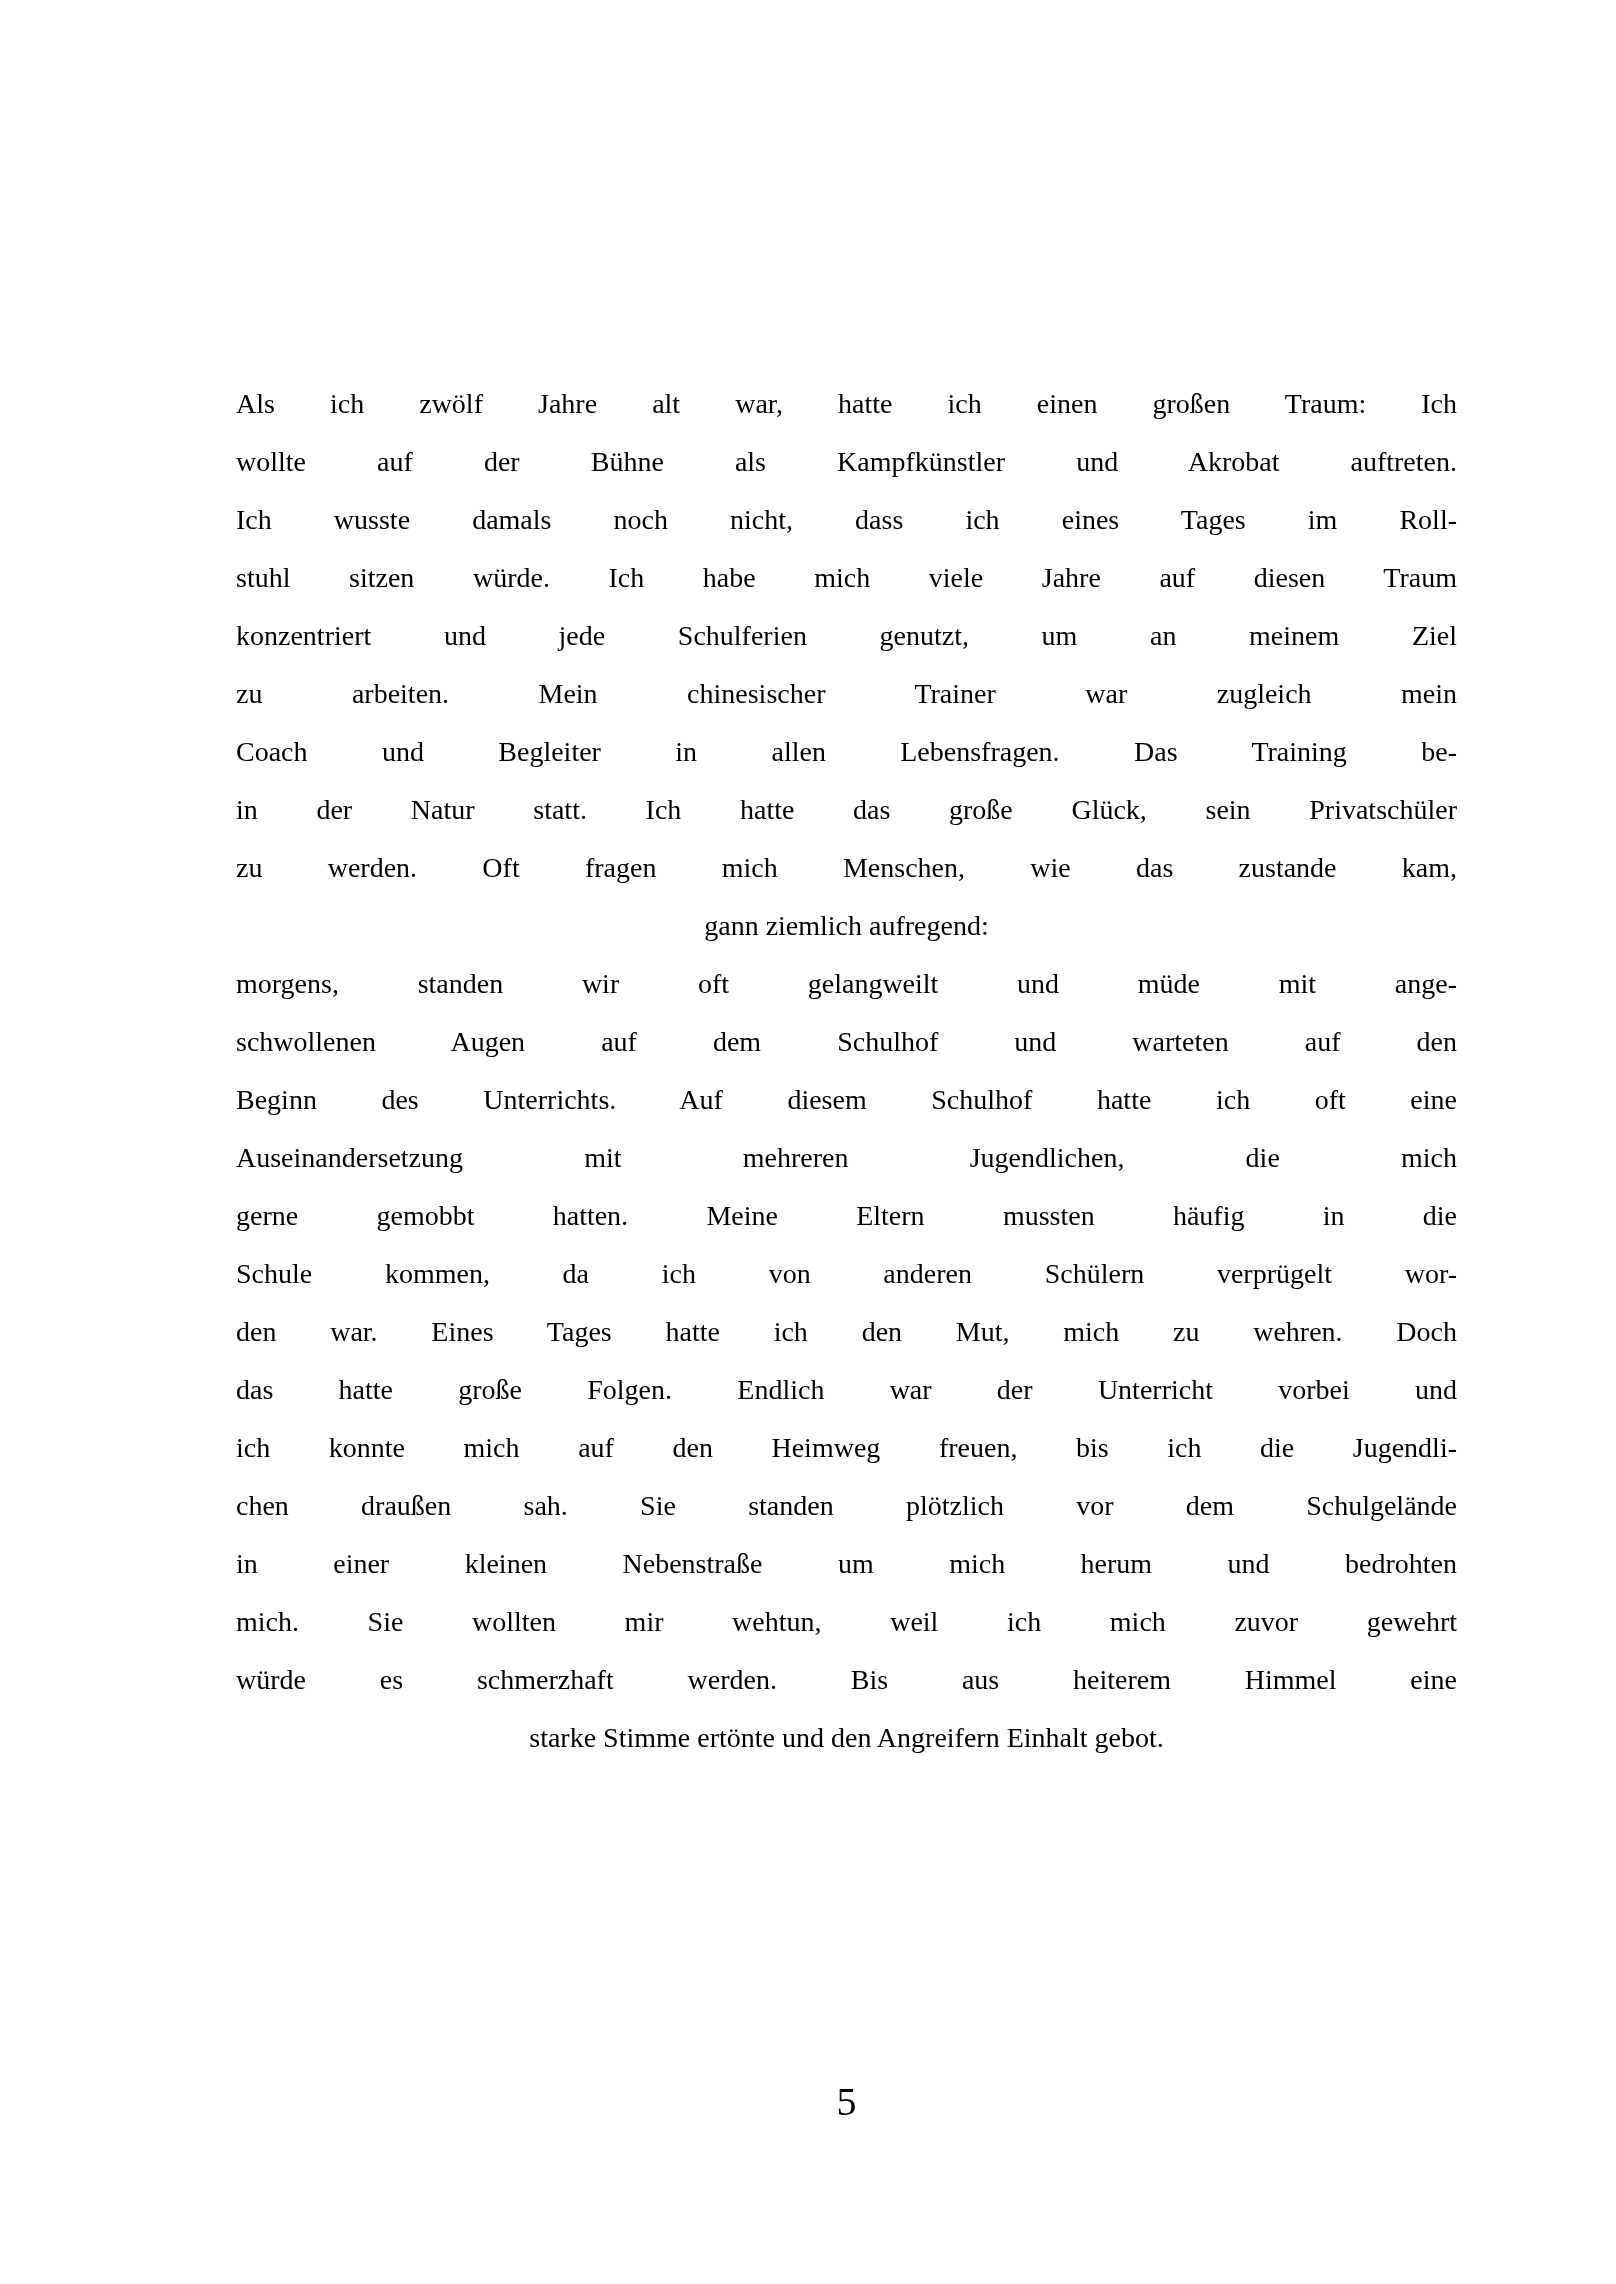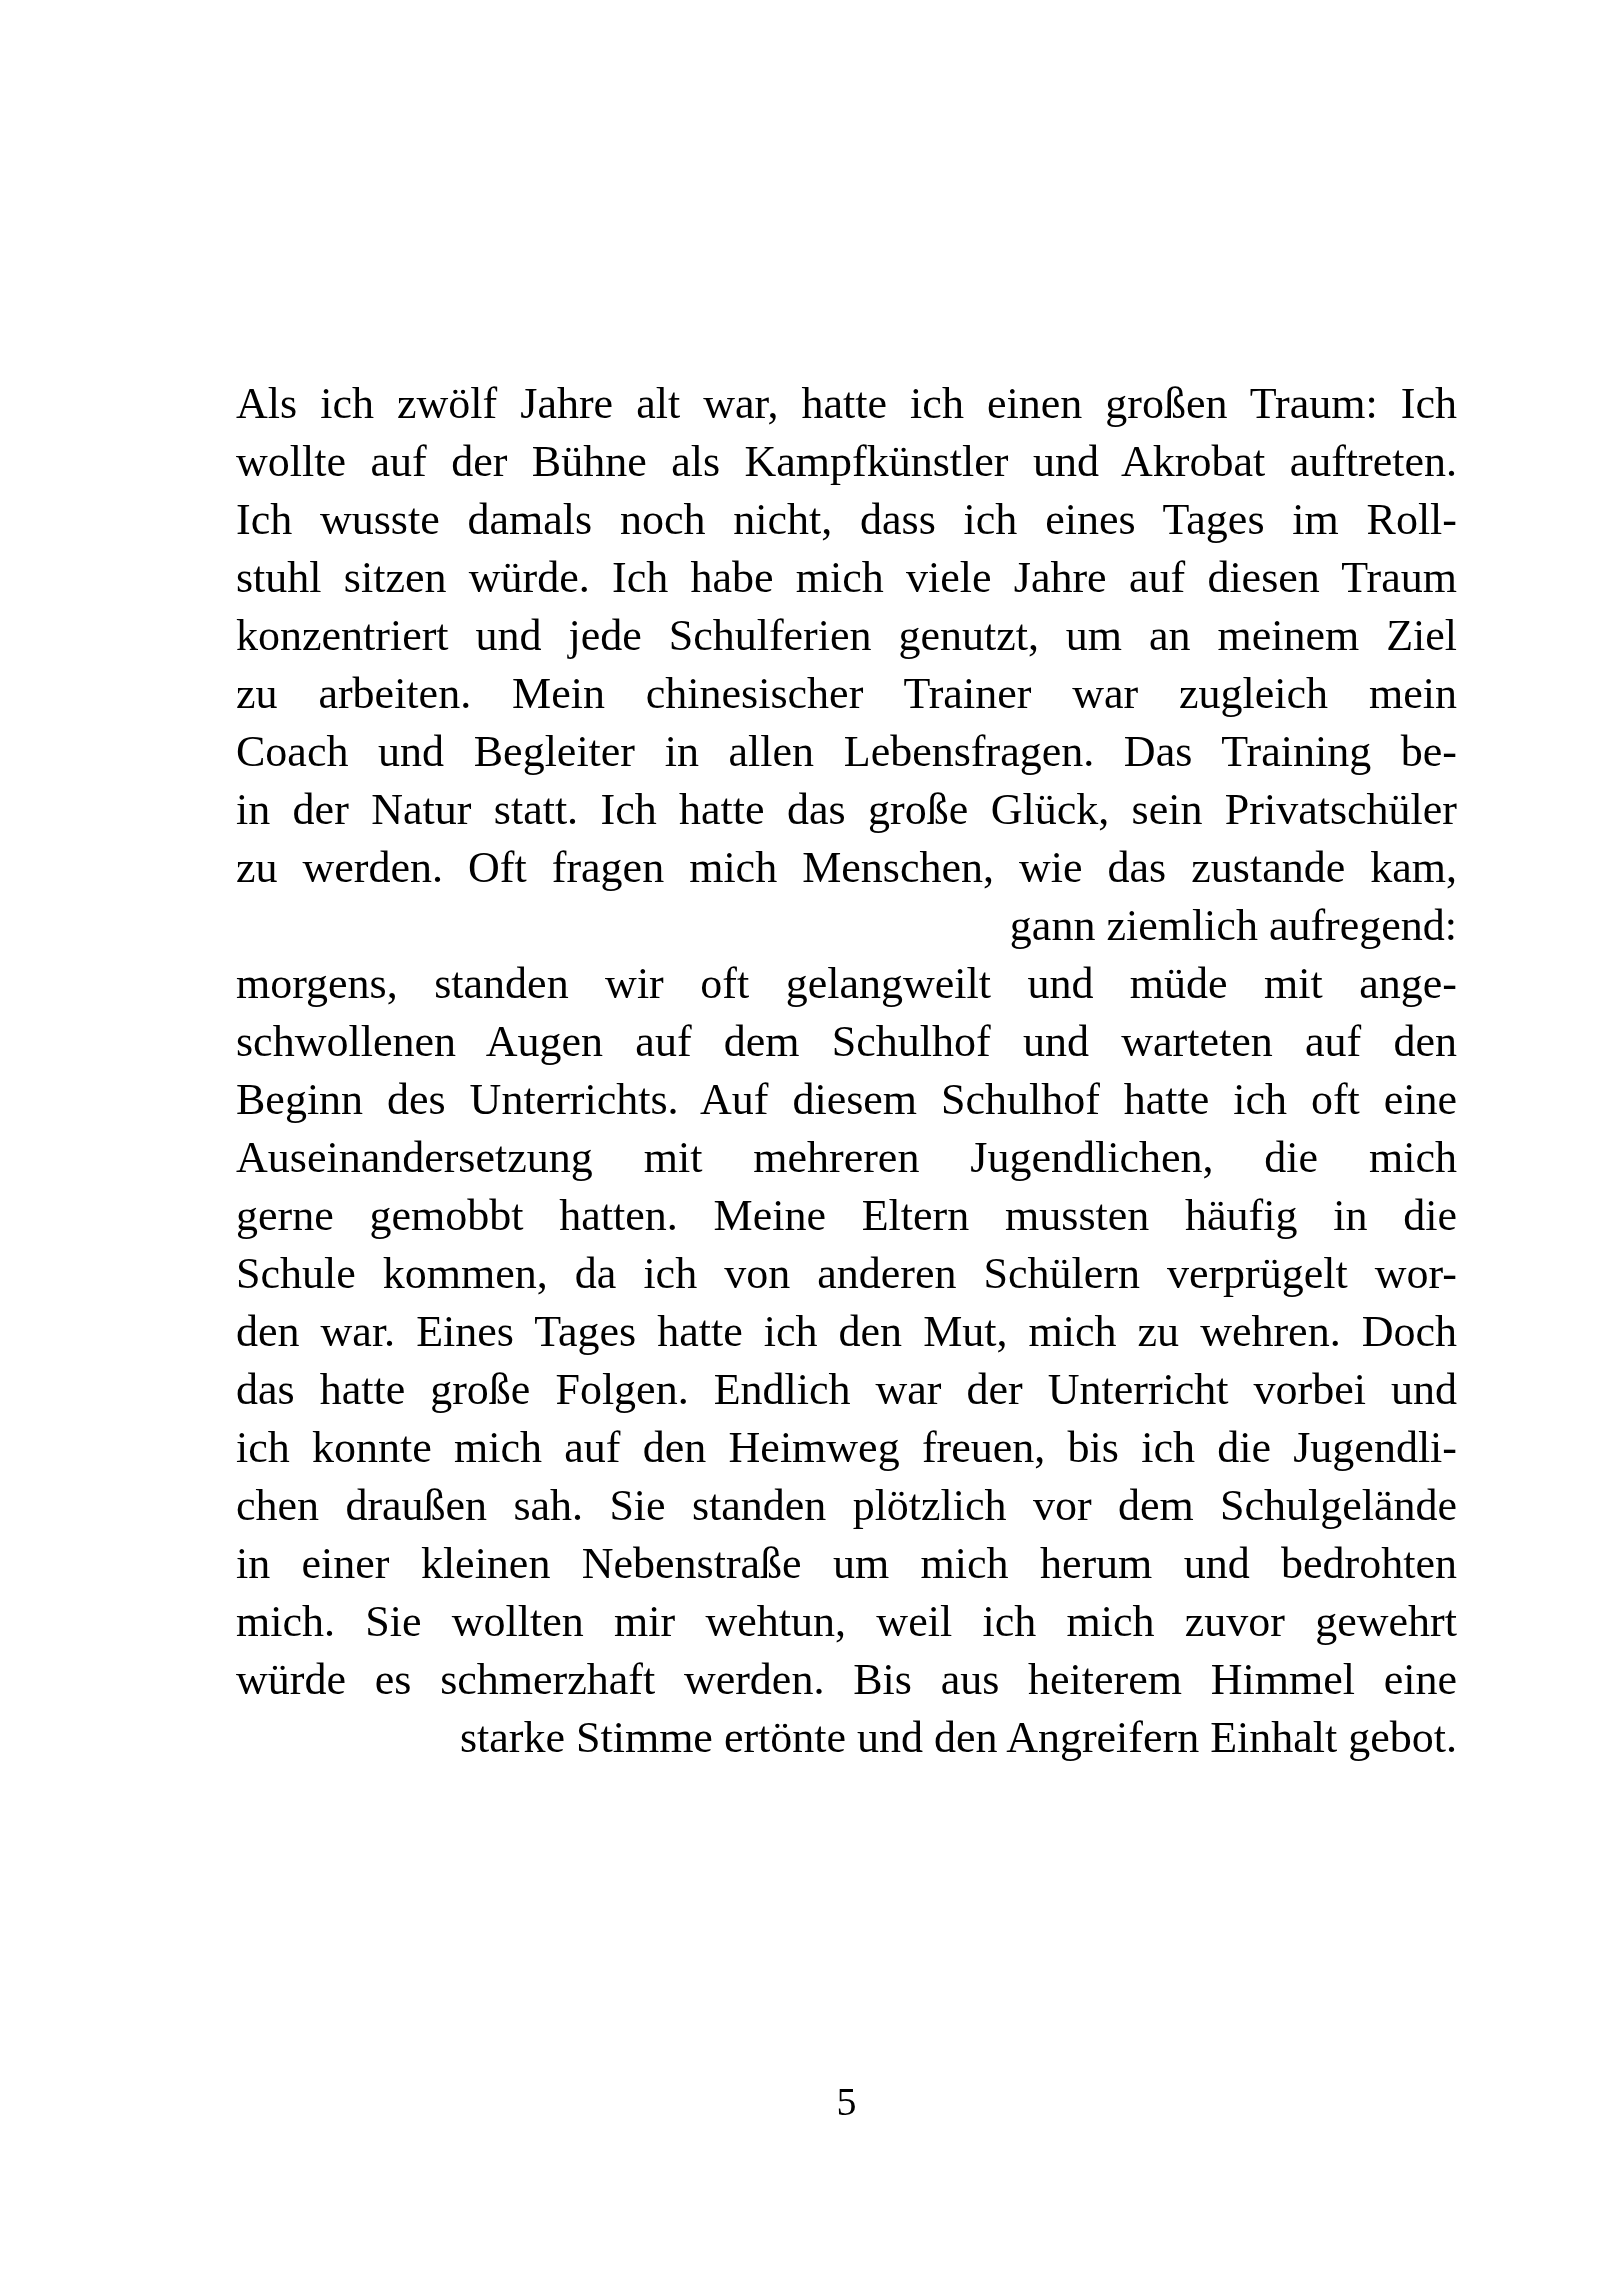--- a/index.html
+++ b/index.html
@@ -29,39 +29,39 @@
     font-size: 106px;
     fill: #000000;
   }
   
   .body-text {
     position: absolute;
     left: 236px;
     top: 375px;
     width: 1221px;
     font-family: "Liberation Serif", serif;
-    font-size: 44px;
+    font-size: 28px;
     line-height: 58px;
     color: #000000;
   }
   .para-line {
     height: 58px;
     overflow: hidden;
     text-align: justify;
   }
   
   .para-line::after {
     content: "";
     display: inline-block;
     width: 100%;
     height: 0;
     vertical-align: top;
   }
   .para-line.final {
-    text-align: right;
+    text-align: center;
   }
   .para-line.final::after {
     content: none;
   }
   .para-line.indent {
     text-indent: 81px;
   }
   .page-number {
     position: absolute;
     left: 236px;

